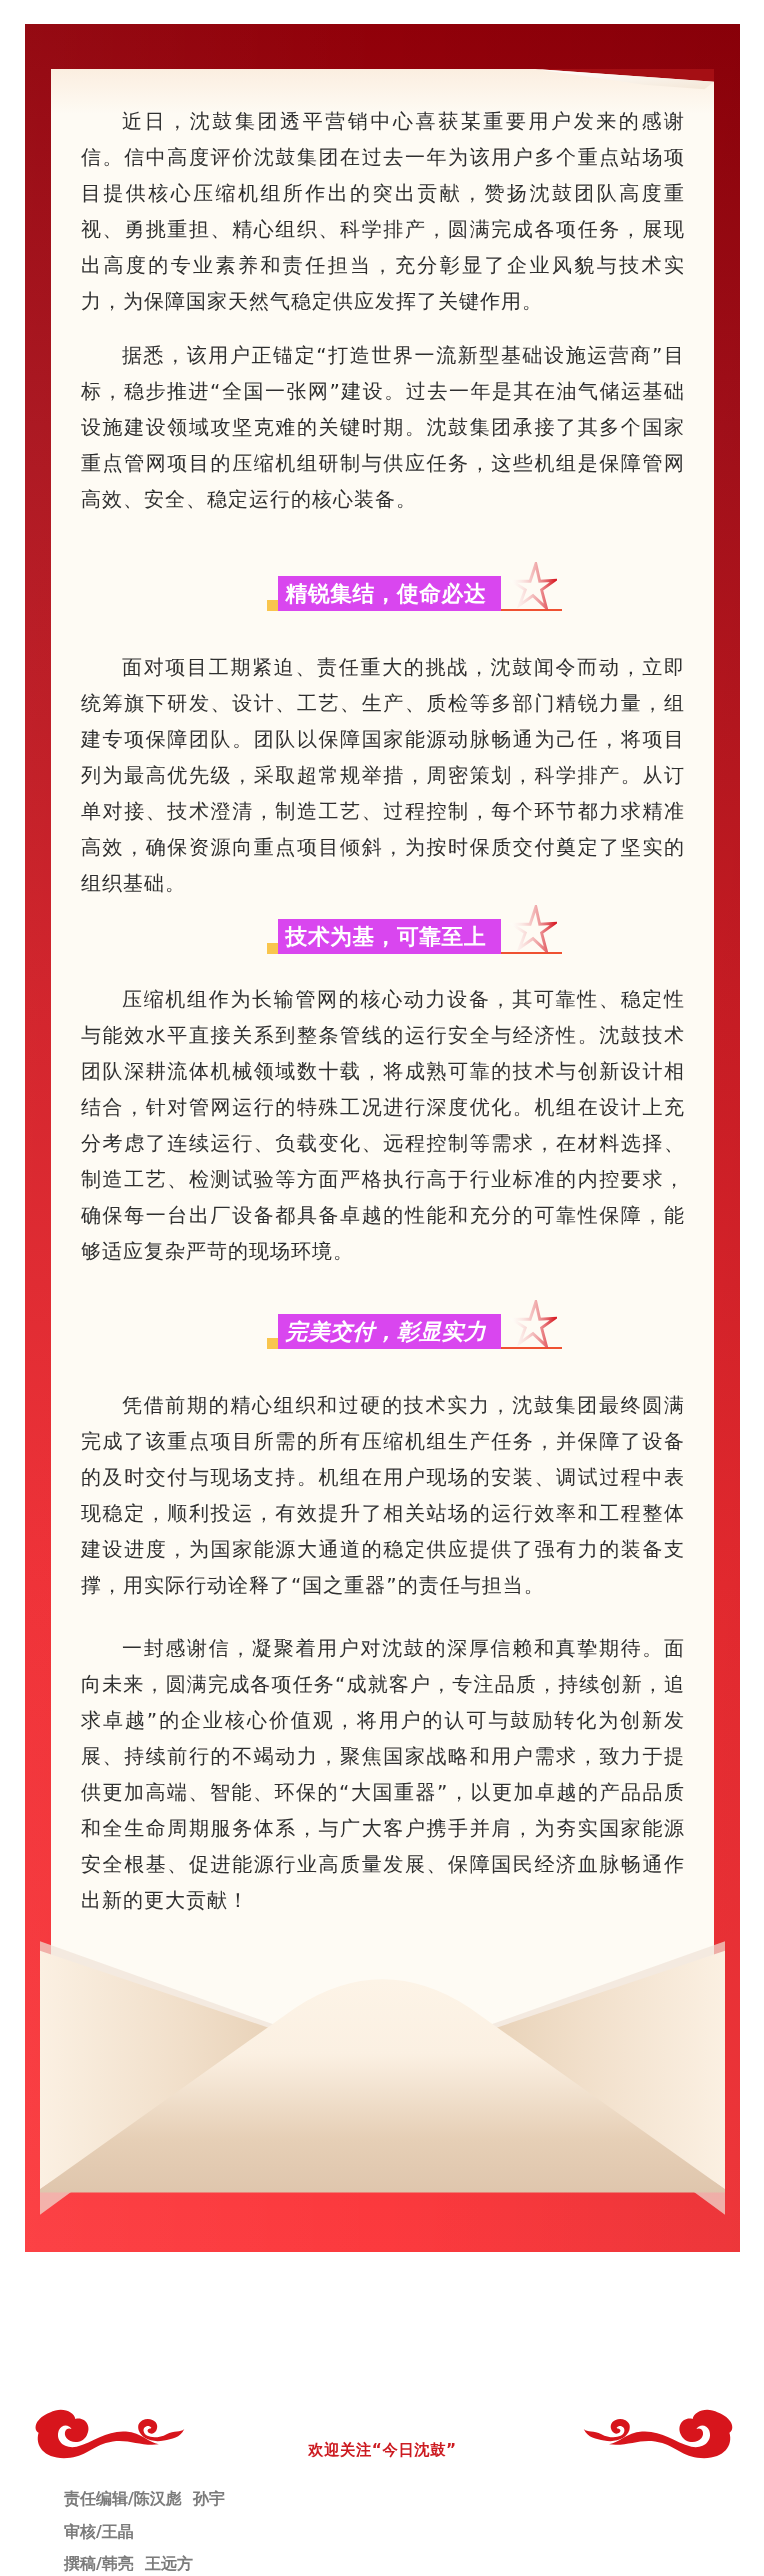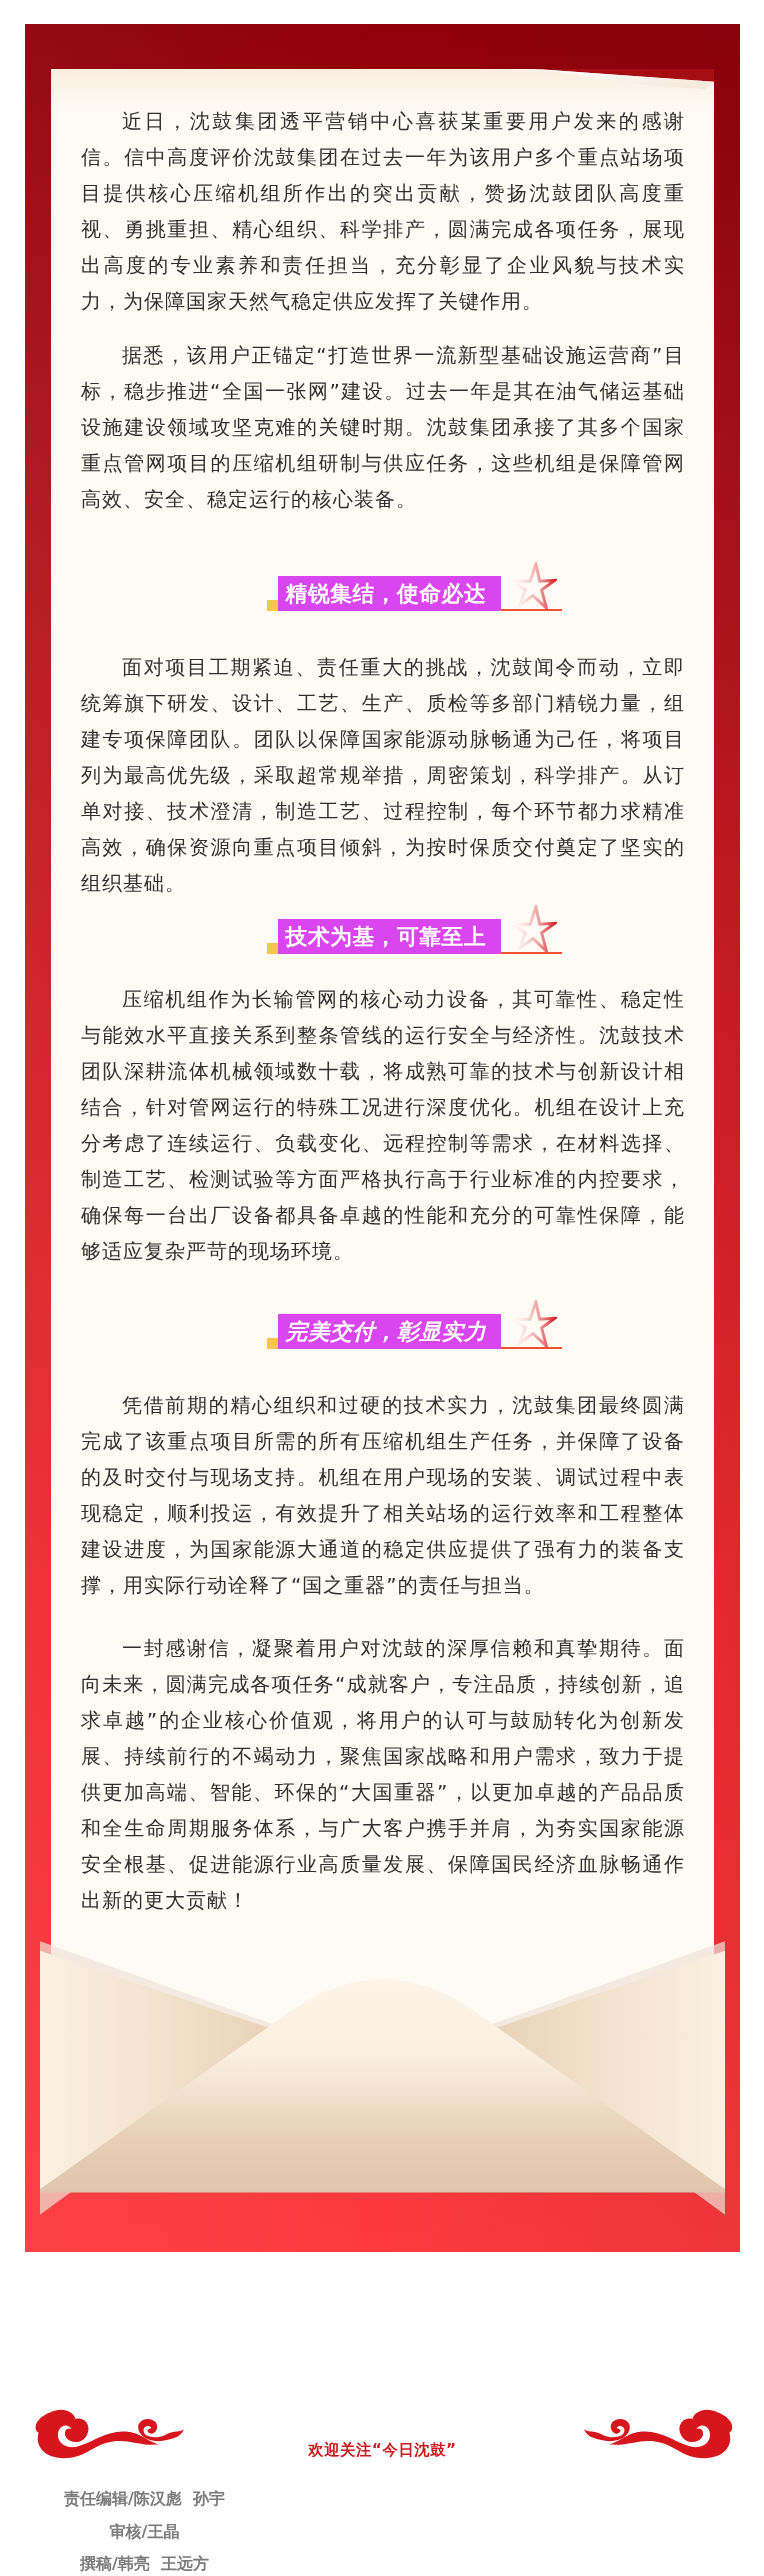--- a/index.html
+++ b/index.html
@@ -150,15 +150,15 @@
 </svg>
 <div class="footer-title">欢迎关注“今日沈鼓”</div>
 
 <div class="credits">
   <div>责任编辑/陈汉彪  孙宇</div>
   <div>审核/王晶</div>
   <div>撰稿/韩亮  王远方</div>
 </div>
 
 <style>
-  .credits div { white-space:pre;text-align:center; }
+  .credits div { white-space:pre; }
 </style>
 
 
 </body></html>

